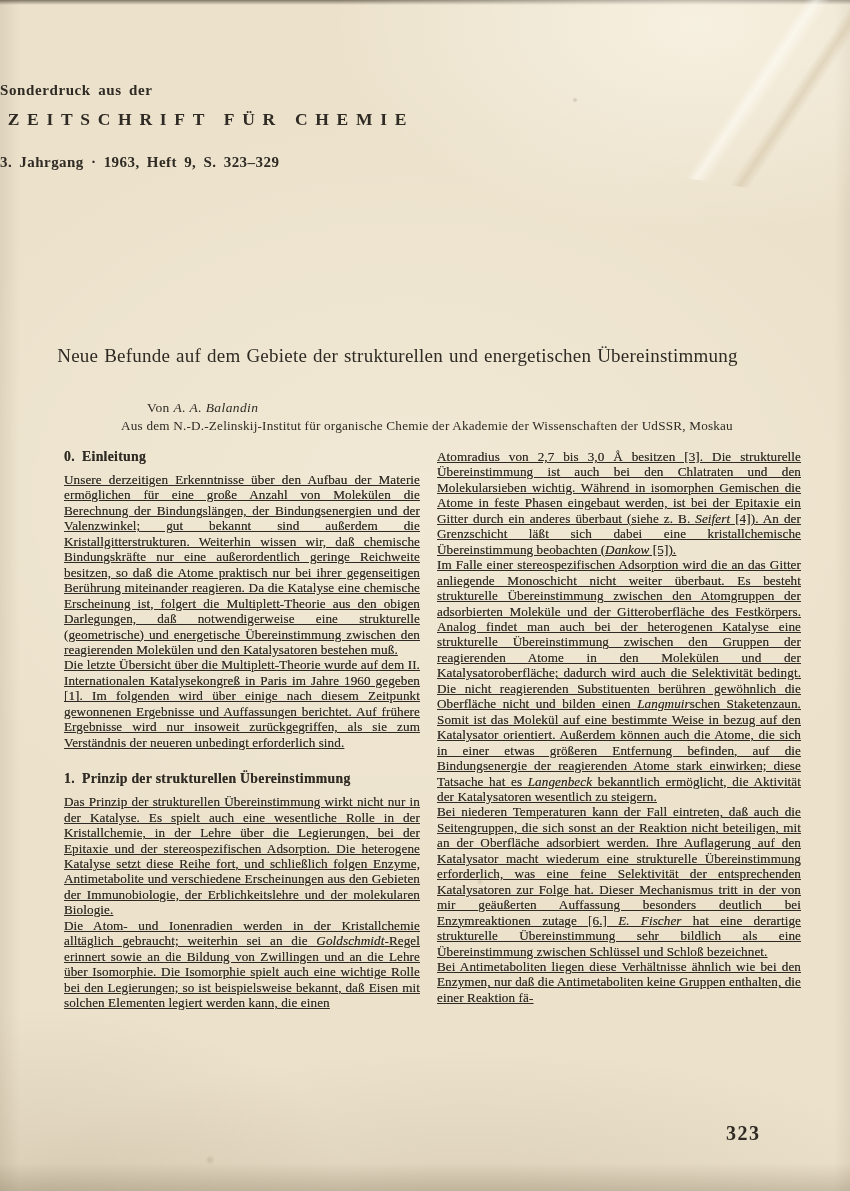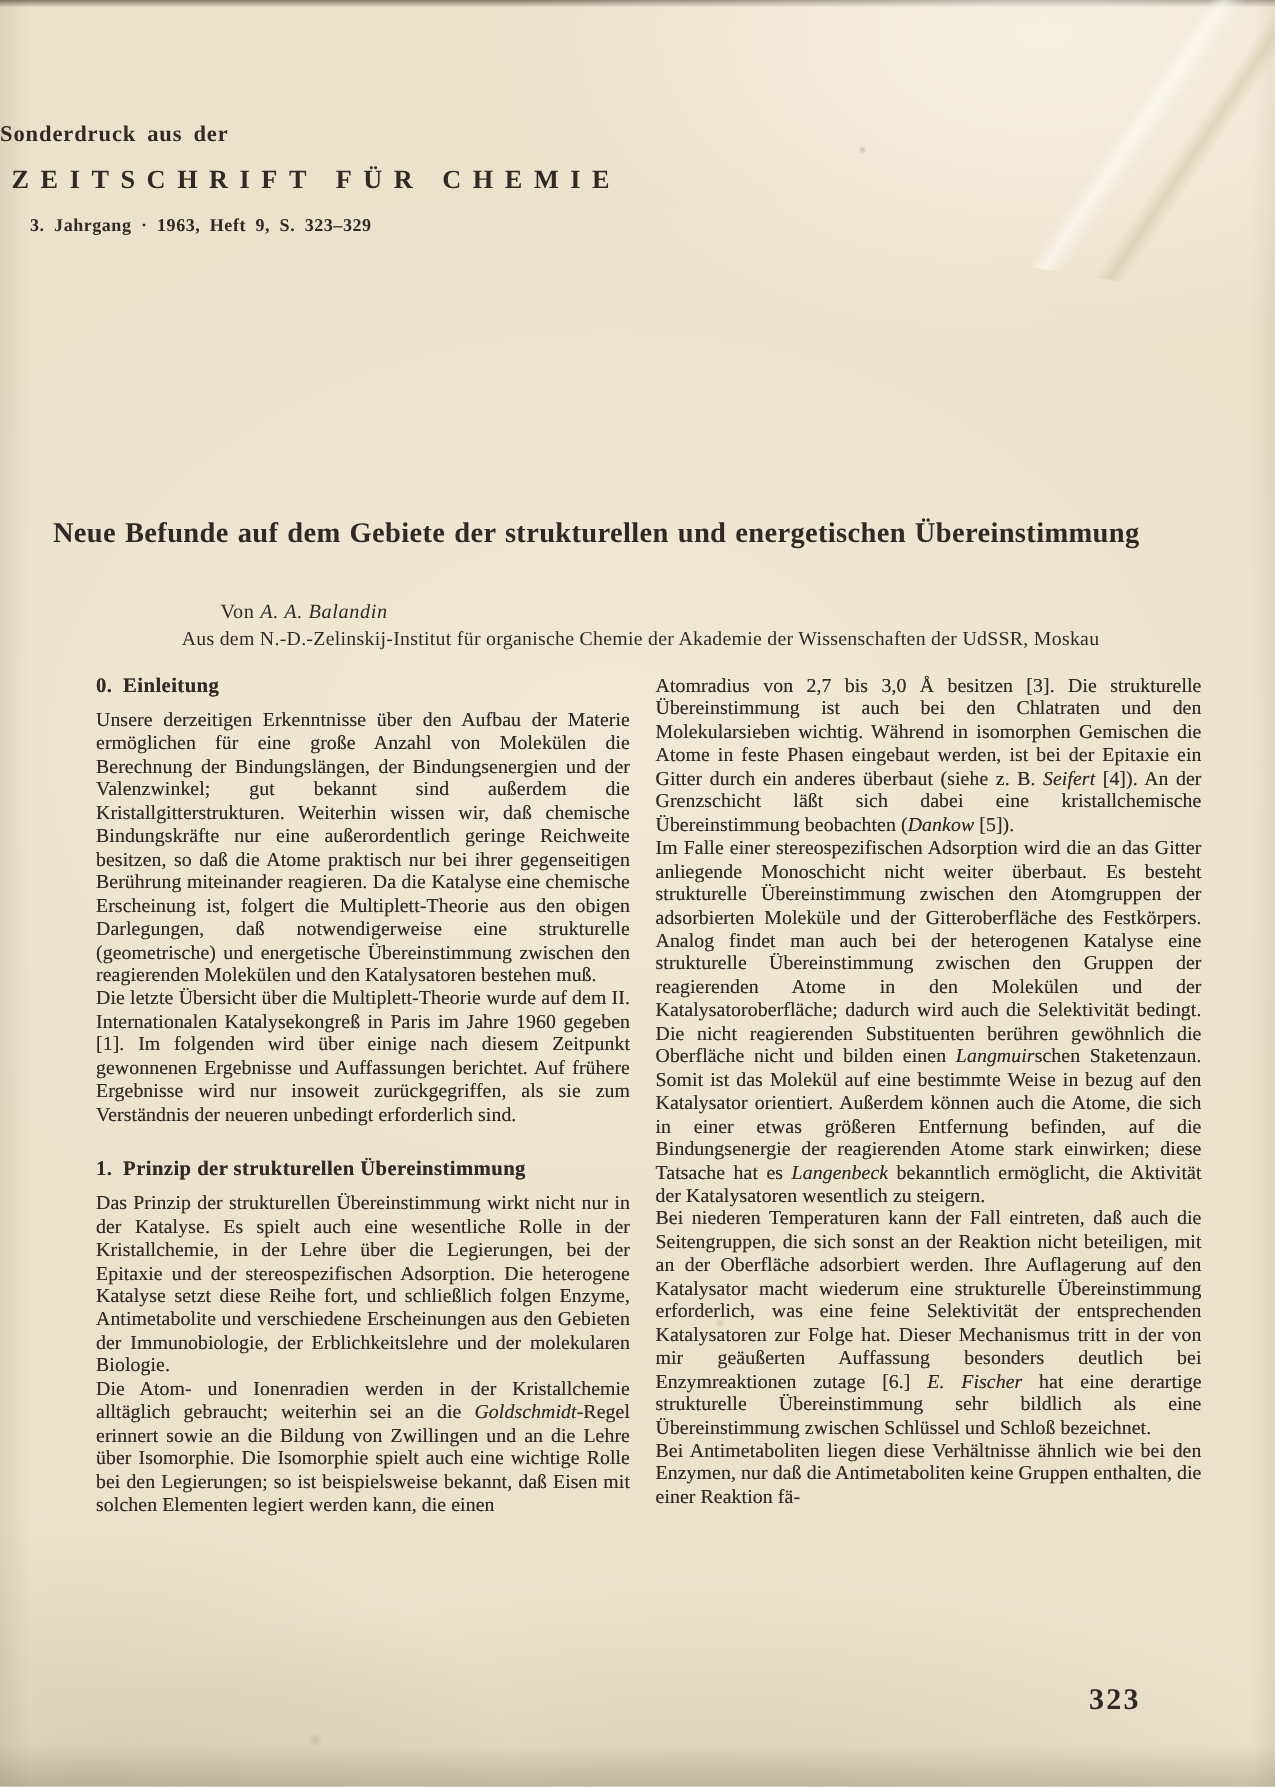--- a/index.html
+++ b/index.html
@@ -41,27 +41,27 @@
       rgba(0,0,0,0) 58%, rgba(210,195,165,0.55) 61%, rgba(0,0,0,0) 64%);
     pointer-events: none;
   }
   .header-block {
     position: absolute;
     top: 82px; left: 0; right: 0;
     font-weight: bold;
   }
   .reprint-note { font-size: 15px; letter-spacing: 0.04em; word-spacing: 3px; }
   .journal-title { margin-top: 10px; font-size: 17.5px; letter-spacing: 0.44em; padding-left: 0.44em; }
-  .issue-info { margin-top: 13px; font-size: 12px; letter-spacing: 0.03em; word-spacing: 3px; padding-left: 20px; }
+  .issue-info { margin-top: 24px; font-size: 15px; letter-spacing: 0.03em; word-spacing: 3px; }
   .article-title {
     position: absolute;
     top: 345px; left: 30px; right: 85px;
     text-align: center;
     font-size: 19px;
-    font-weight: bold;
+    font-weight: normal;
     letter-spacing: 0.012em;
     word-spacing: 1px;
   }
   .byline {
     position: absolute;
     top: 400px; left: 147px;
     font-size: 13.5px;
     letter-spacing: 0.03em;
   }
   .affiliation {
@@ -81,20 +81,21 @@
   .col { text-align: justify; }
   .col-left  { width: 356px; }
   .col-right { width: 364px; }
   .col p {
     margin: 0;
     font-size: 13.2px;
     line-height: 15.45px;
     letter-spacing: 0.005em;
     hyphens: auto;
     text-shadow: 0 0 0.4px rgba(47,43,36,0.6);
+    text-decoration: underline;
   }
   .col h3 {
     margin: 0 0 7px 0;
     font-size: 13.8px;
     line-height: 16px;
     letter-spacing: 0.02em;
     text-align: left;
     text-shadow: 0 0 0.4px rgba(47,43,36,0.6);
   }
   .col h3.later { margin-top: 21px; }

